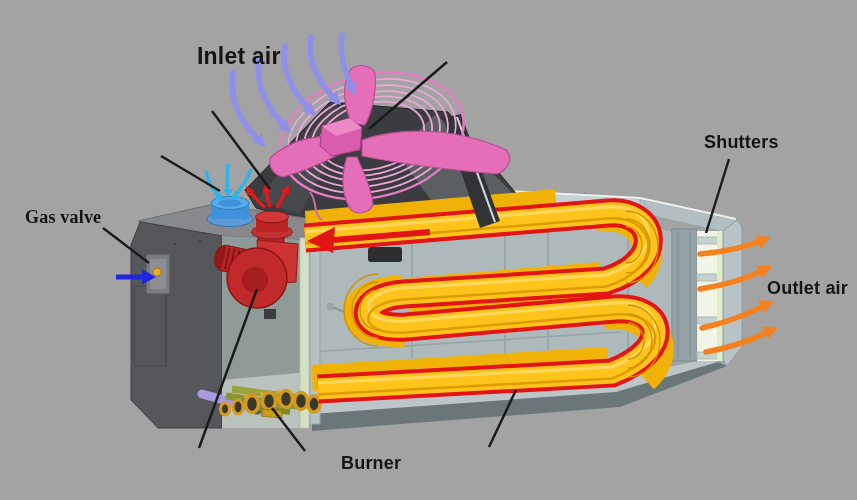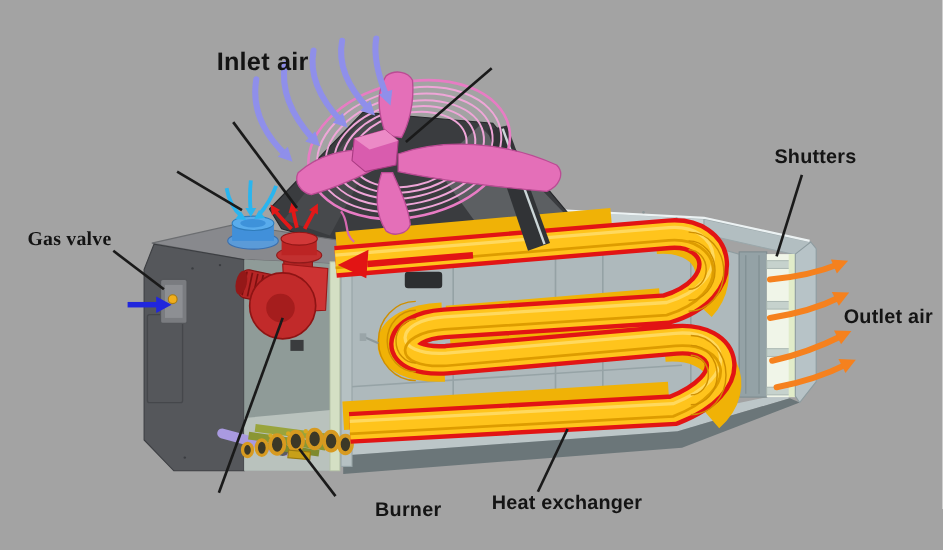--- a/index.html
+++ b/index.html
@@ -244,14 +244,13 @@
     <line x1="305" y1="451" x2="272" y2="408"></line>
     <line x1="489" y1="447" x2="516" y2="390"></line>
   </g>
 </svg>
 
   <div class="lbl big" style="left:197px;top:44px;">Inlet air</div>
   <div class="lbl" style="left:25px;top:208px;font-family:Liberation Serif, serif;">Gas valve</div>
   <div class="lbl" style="left:704px;top:133px;">Shutters</div>
   <div class="lbl" style="left:767px;top:279px;">Outlet air</div>
   <div class="lbl" style="left:296px;top:454px;margin-left:45px;">Burner</div>
-  <div class="lbl" style="left:447px;top:448px;">Heat exchanger</div>
 </div>
 
 </body></html>

